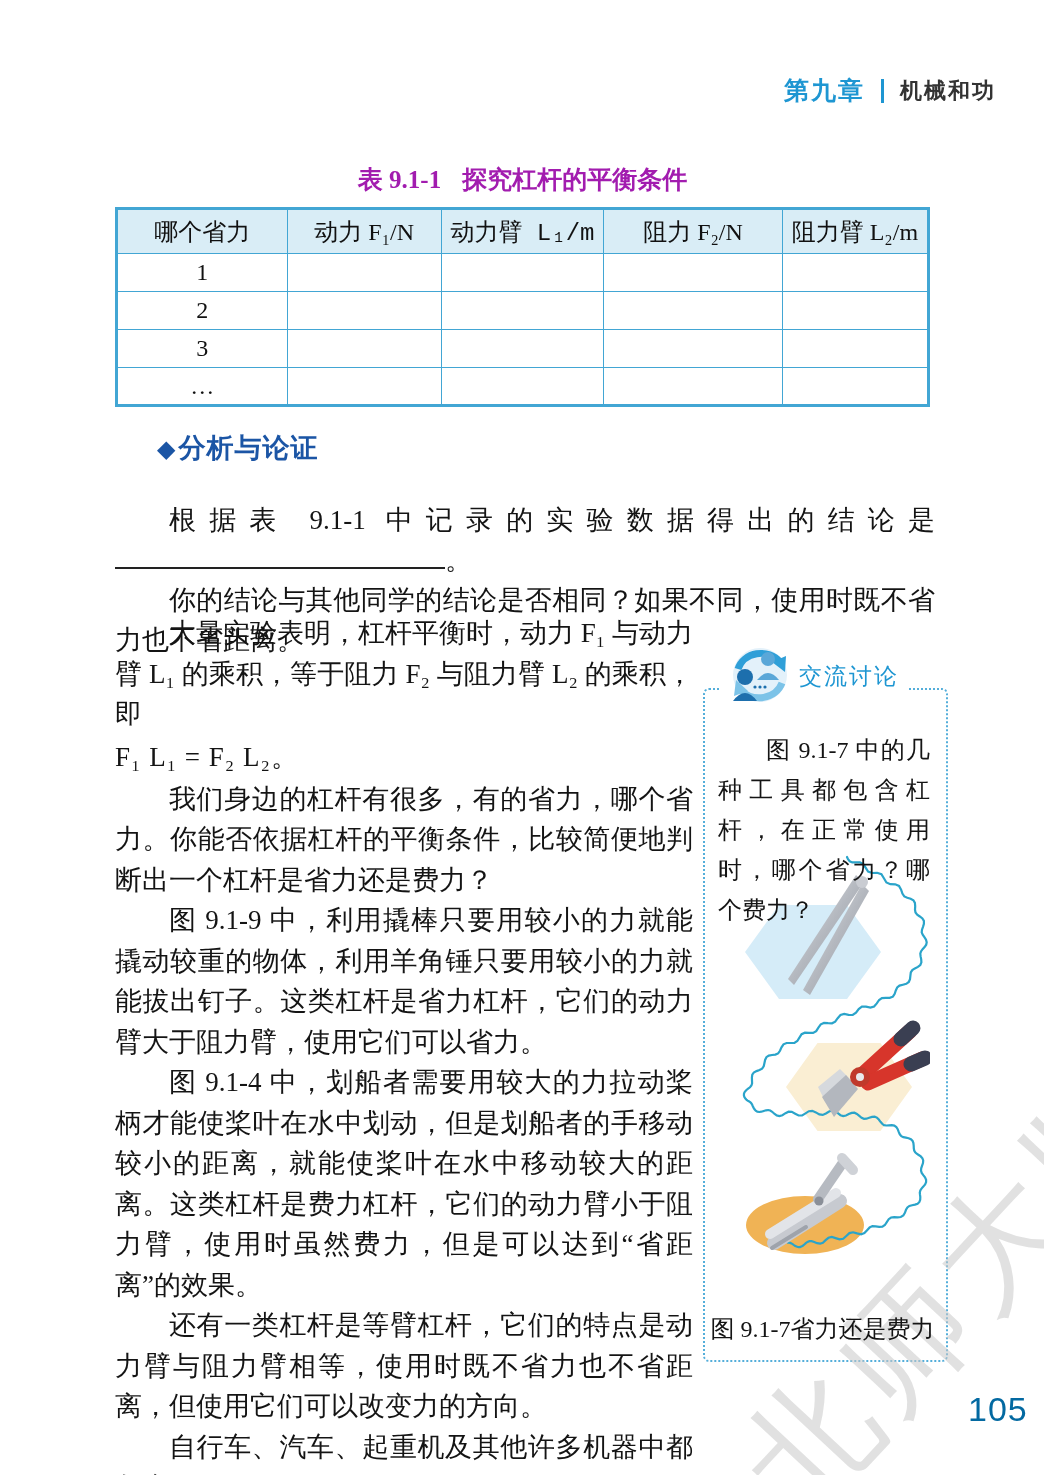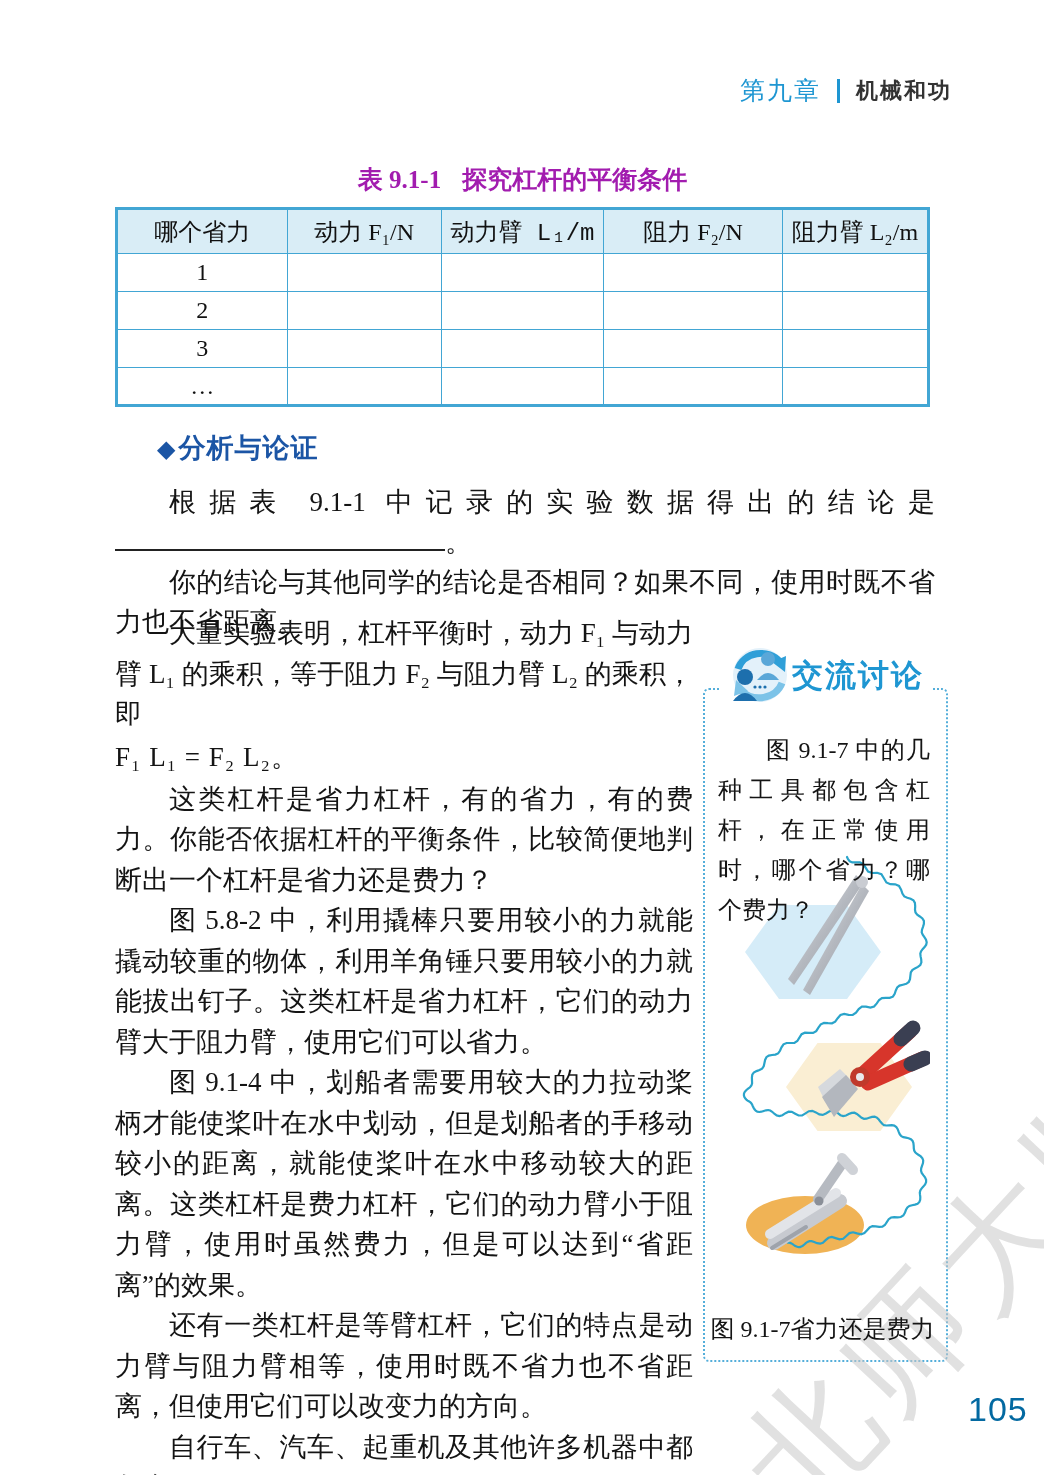--- a/index.html
+++ b/index.html
@@ -12,21 +12,21 @@
     font-family: "Liberation Serif", "DejaVu Serif", serif;
     color: var(--text, #1c1c1c);
   }
 
   
   .page-header {
     position: absolute; top: 74px; left: 740px;
     display: flex; align-items: center;
     font-family: "Liberation Sans", "DejaVu Sans", sans-serif;
   }
-  .chapter-no { color: var(--blue-bright); font-size: 25px; font-weight: normal; letter-spacing: 2px; }
+  .chapter-no { color: var(--blue-bright); font-size: 25px; font-weight: bold; letter-spacing: 2px; margin-left: 44px; }
   .header-sep { width: 3px; height: 24px; background: var(--blue-bright); margin: 0 16px; }
   .chapter-title { color: #333; font-size: 22px; font-weight: bold; letter-spacing: 2px; }
 
   
   .table-caption {
     position: absolute; top: 163px; left: 115px; width: 815px;
     text-align: center; font-family: "Liberation Sans", "DejaVu Sans", sans-serif;
     font-size: 25px; font-weight: bold; color: #a21caf;
   }
   .table-caption .cap-label { margin-right: 14px; font-family: "Liberation Serif", serif; }
@@ -48,21 +48,21 @@
   .analysis { position: absolute; top: 430px; left: 115px; width: 820px; }
   .analysis-heading {
     margin-left: 42px; color: var(--blue-dark);
     font-size: 27px; font-weight: bold; letter-spacing: 1px;
   }
   .analysis-heading .diamond { margin-right: 2px; font-size: 24px; }
   .analysis p {
     font-size: 27px; line-height: 40px; text-align: justify;
     text-indent: 2em; color: #141414;
   }
-  .analysis .q1 { margin-top: 16px; }
+  .analysis .q1 { margin-top: 34px; }
   .blank-line {
     display: inline-block; width: 330px; height: 1em;
     border-bottom: 2px solid #222; vertical-align: baseline;
   }
 
   
   .main-col { position: absolute; top: 613px; left: 115px; width: 578px; }
   .main-col p {
     font-size: 27px; line-height: 40.5px; text-align: justify;
     text-indent: 2em; color: #141414;
@@ -74,22 +74,22 @@
   .sidebar-box {
     position: absolute; top: 43px; left: 3px; width: 245px; height: 674px;
     border: 2px dotted var(--dotted); border-radius: 6px; background: #fff;
   }
   .sidebar-heading {
     position: absolute; top: 0; left: 20px; z-index: 4;
     display: flex; align-items: center; background: #fff; padding: 0 8px;
   }
   .sidebar-heading .discuss-icon { width: 64px; height: 62px; }
   .sidebar-heading .heading-text {
-    color: var(--blue-bright); font-size: 31px; font-weight: bold;
-    font-family: "Liberation Sans", "DejaVu Sans", sans-serif; letter-spacing: 2px;
+    color: var(--blue-bright); font-size: 23px; font-weight: normal;
+    font-family: "Liberation Sans", "DejaVu Sans", sans-serif; letter-spacing: 2px; margin-left: 7px;
   }
   .sidebar-text {
     position: absolute; top: 85px; left: 18px; width: 212px;
     font-size: 24px; line-height: 40px; text-align: justify; text-indent: 2em;
     color: #141414; z-index: 3;
   }
   .hex { position: absolute; clip-path: polygon(25% 0%, 75% 0%, 100% 50%, 75% 100%, 25% 100%, 0% 50%); }
   .hex-blue  { top: 260px; left: 45px;  width: 136px; height: 94px; background: var(--hex-blue); }
   .hex-cream { top: 398px; left: 86px;  width: 126px; height: 88px; background: var(--hex-cream); }
   .ellipse-orange {
@@ -183,22 +183,22 @@
     <div class="analysis-heading">
       <span class="diamond">◆</span><span>分析与论证</span>
     </div>
     <p class="q1"><span>根据表 9.1-1 中记录的实验数据得出的结论是</span><span class="blank-line"></span><span>。</span></p>
     <p>你的结论与其他同学的结论是否相同？如果不同，使用时既不省力也不省距离。</p>
   </div>
 
   <div class="main-col">
     <p>大量实验表明，杠杆平衡时，动力 F₁ 与动力臂 L₁ 的乘积，等于阻力 F₂ 与阻力臂 L₂ 的乘积，即</p>
     <div class="formula">F₁ L₁ = F₂ L₂。</div>
-    <p>这类杠杆是省力杠杆，有的省力，有的费力。你能否依据杠杆的平衡条件，比较简便地判断出一个杠杆是省力还是费力？</p>
-    <p>图 5.8-2 中，利用撬棒只要用较小的力就能撬动较重的物体，利用羊角锤只要用较小的力就能拔出钉子。这类杠杆是省力杠杆，它们的动力臂大于阻力臂，使用它们可以省力。</p>
+    <p>我们身边的杠杆有很多，有的省力，哪个省力。你能否依据杠杆的平衡条件，比较简便地判断出一个杠杆是省力还是费力？</p>
+    <p>图 9.1-9 中，利用撬棒只要用较小的力就能撬动较重的物体，利用羊角锤只要用较小的力就能拔出钉子。这类杠杆是省力杠杆，它们的动力臂大于阻力臂，使用它们可以省力。</p>
     <p>图 9.1-4 中，划船者需要用较大的力拉动桨柄才能使桨叶在水中划动，但是划船者的手移动较小的距离，就能使桨叶在水中移动较大的距离。这类杠杆是费力杠杆，它们的动力臂小于阻力臂，使用时虽然费力，但是可以达到“省距离”的效果。</p>
     <p>还有一类杠杆是等臂杠杆，它们的特点是动力臂与阻力臂相等，使用时既不省力也不省距离，但使用它们可以改变力的方向。</p>
     <p>自行车、汽车、起重机及其他许多机器中都包含</p>
   </div>
 
   <div class="sidebar">
     <div class="sidebar-box"></div>
 
     <div class="sidebar-heading">
       <svg class="discuss-icon" viewBox="0 0 64 62">

